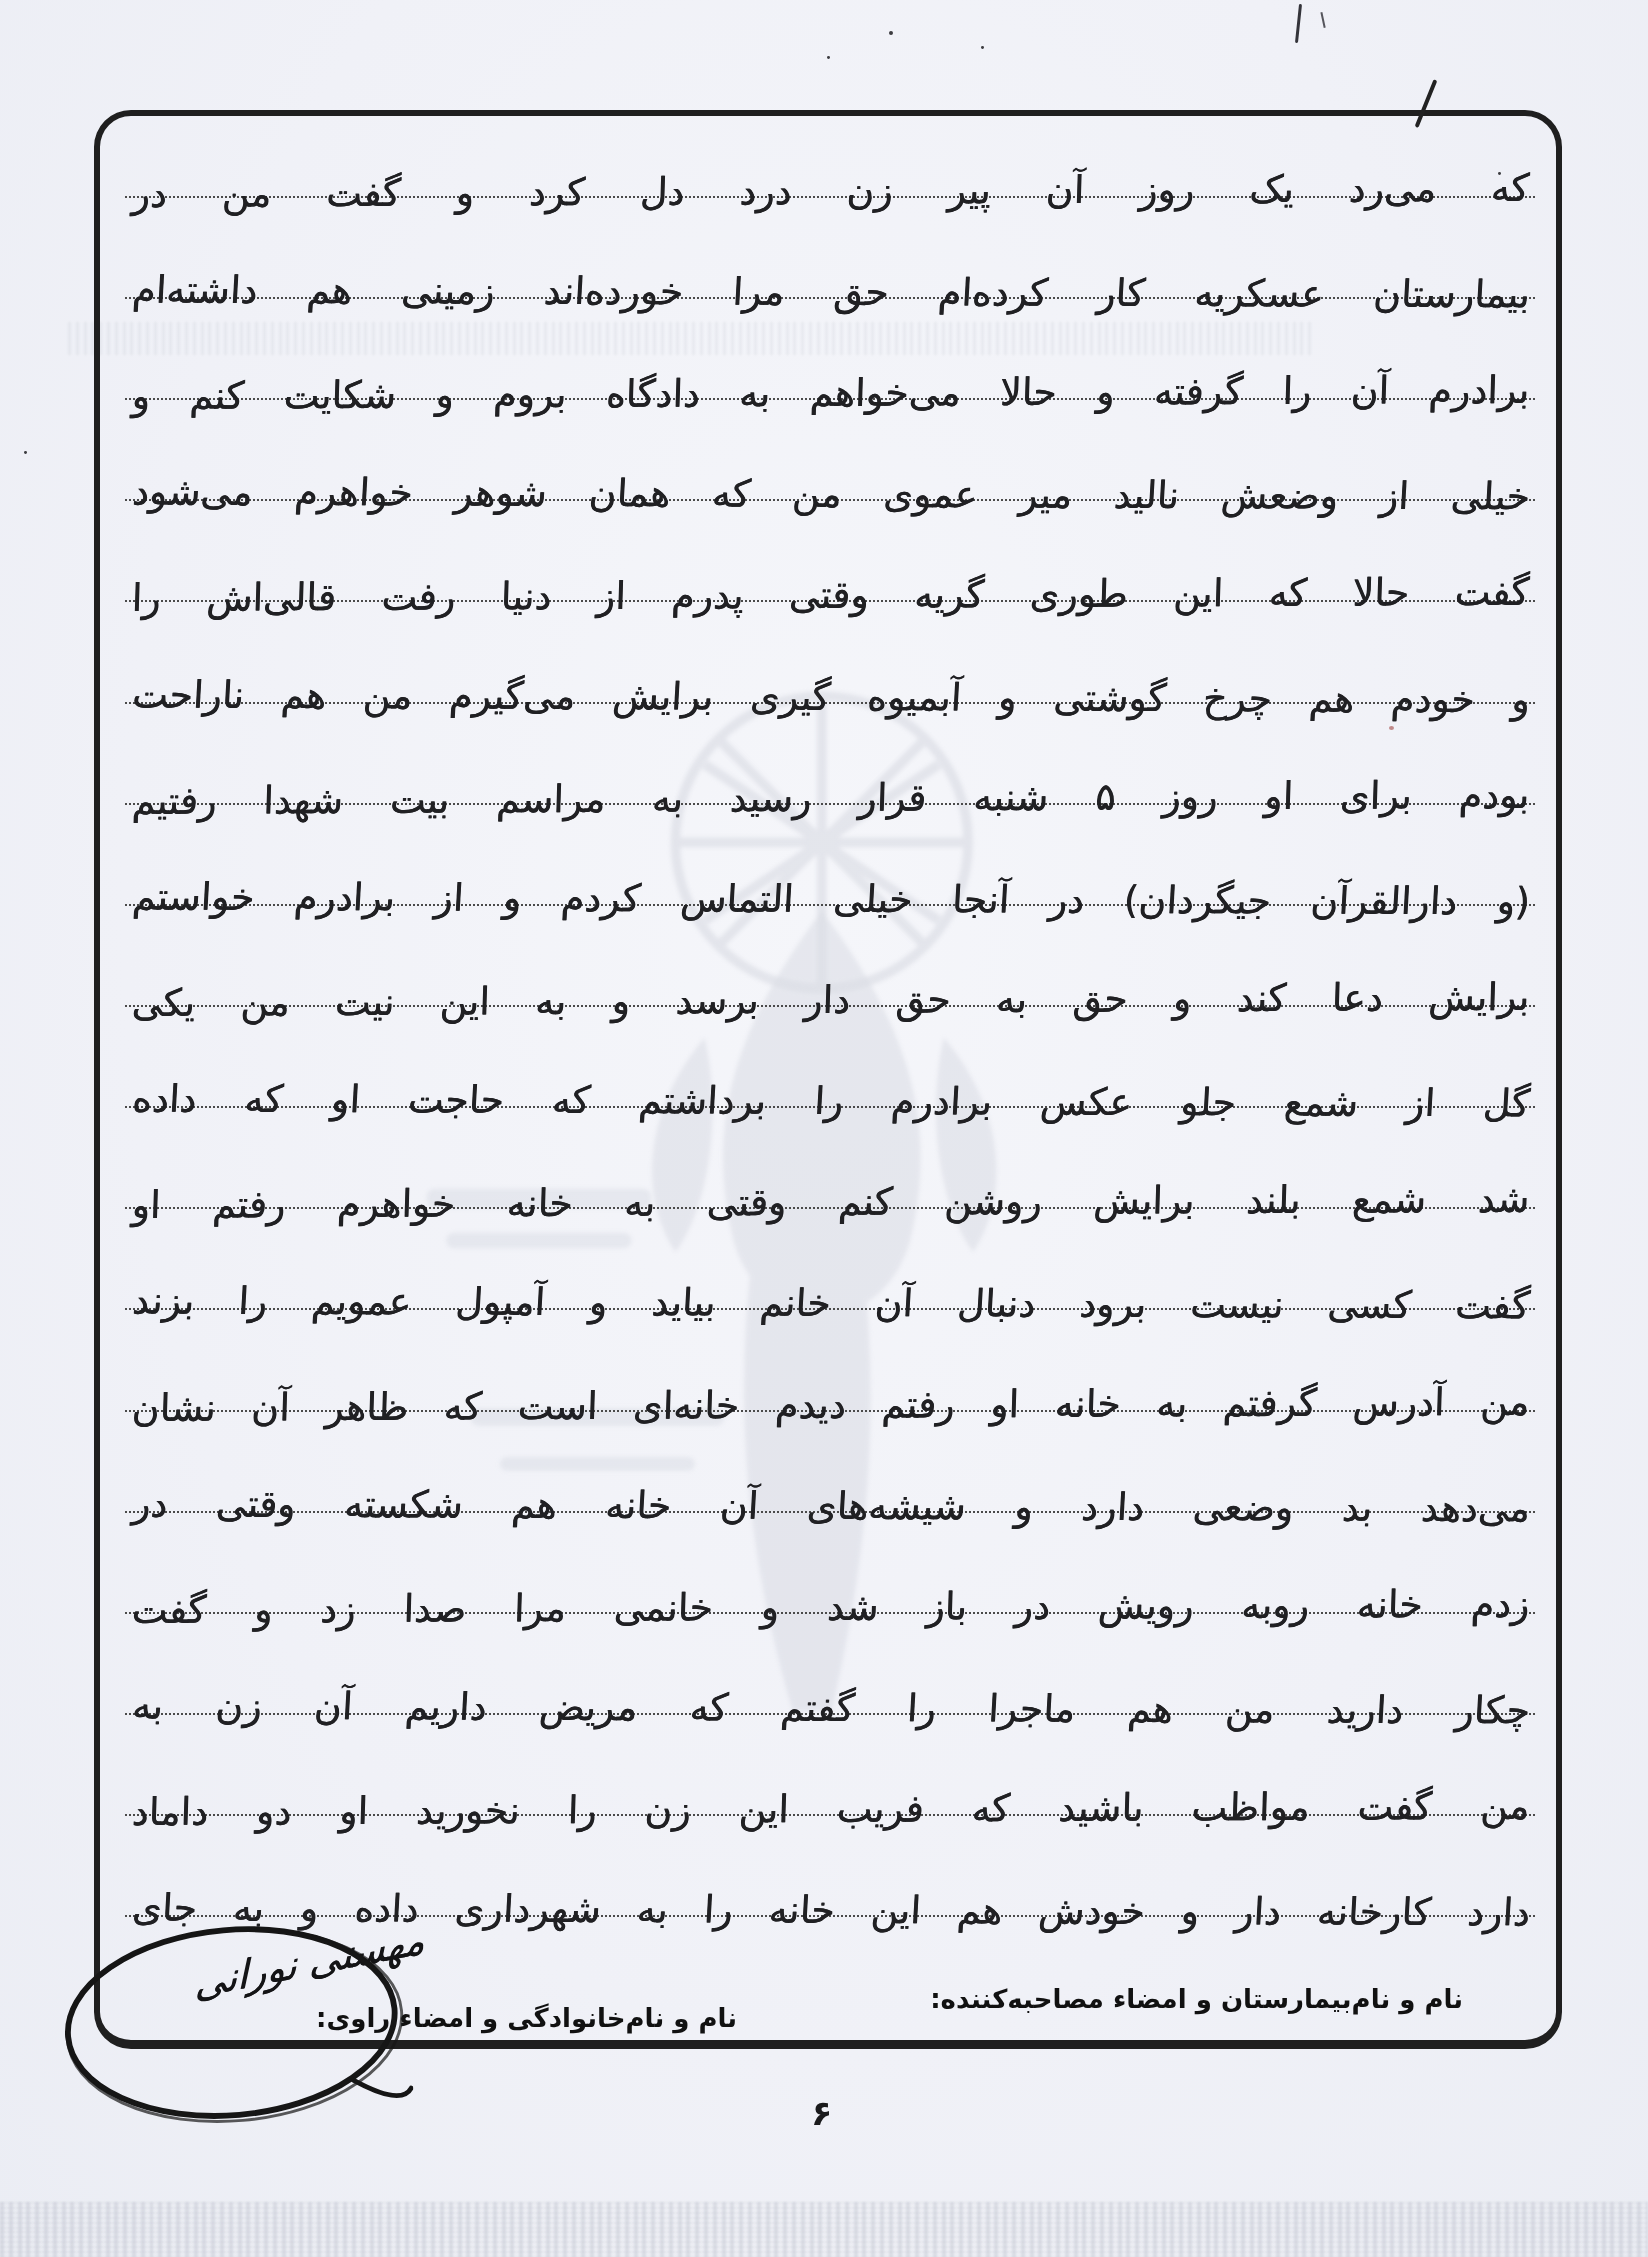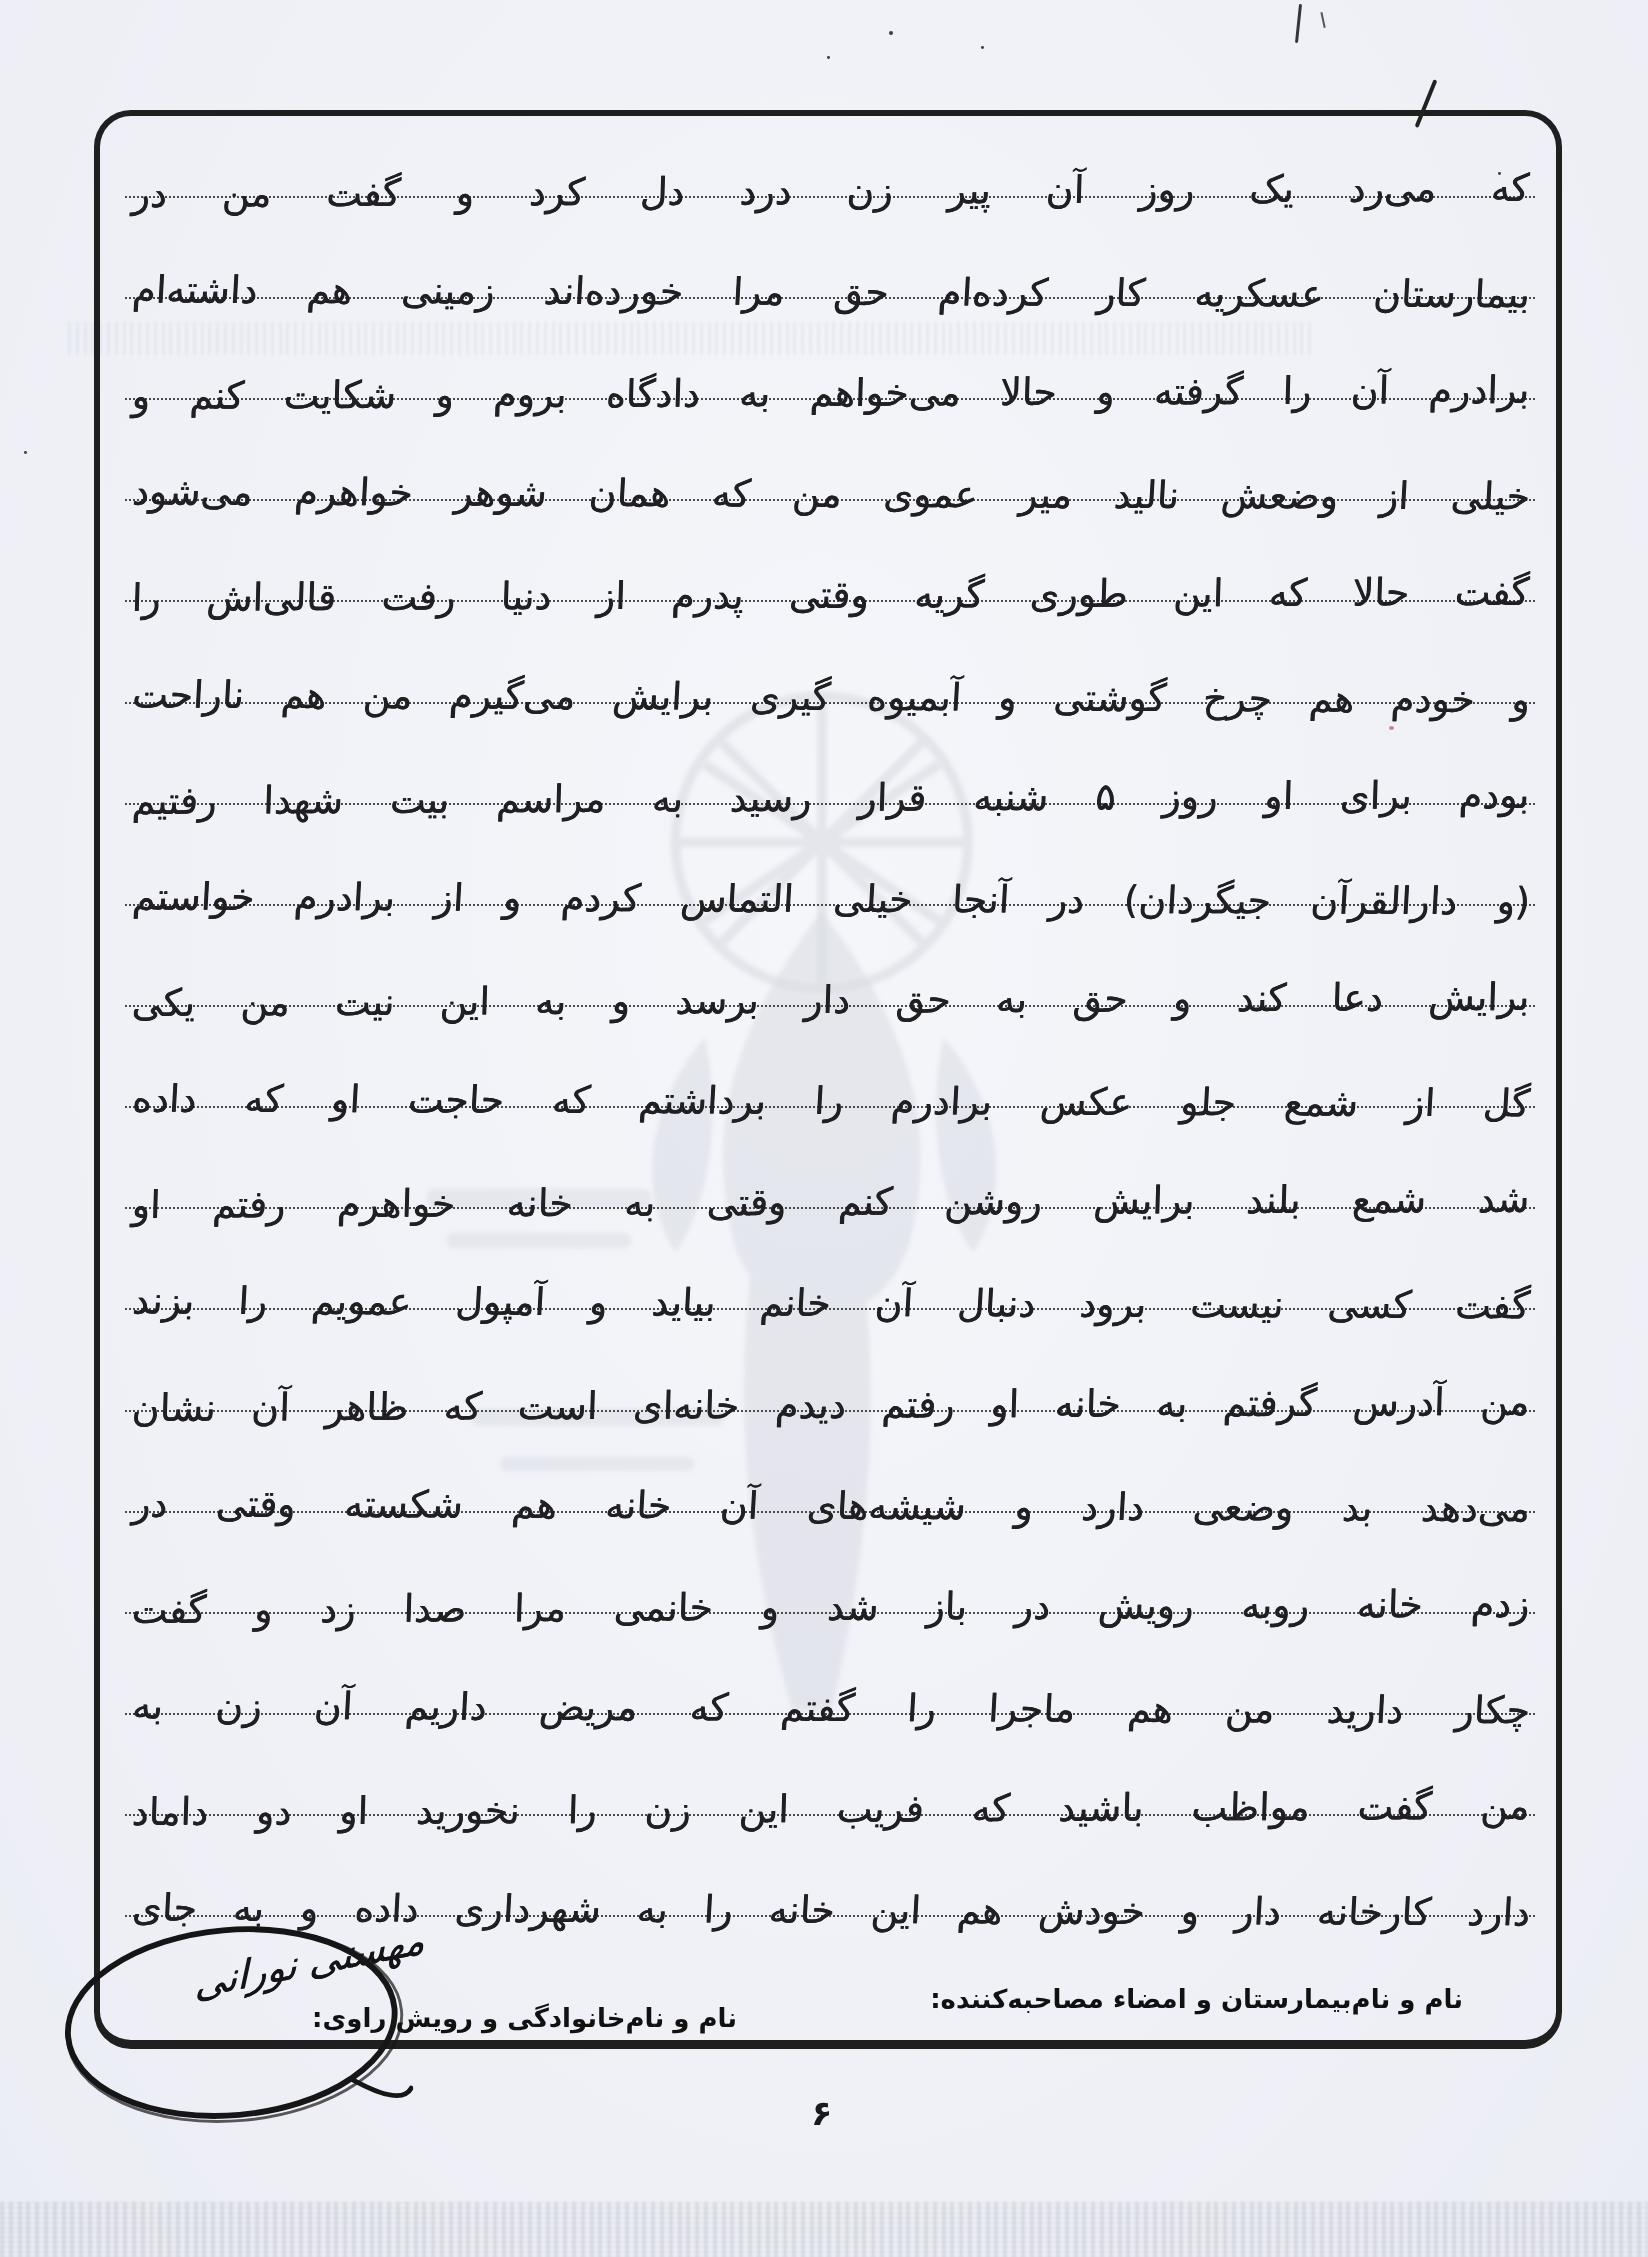--- a/index.html
+++ b/index.html
@@ -209,21 +209,21 @@
         <div class="line-row" style="top: 1622px;">
     <span class="hw">من گفت مواظب باشید که فریب این زن را نخورید او دو داماد</span>
   </div>
         <div class="line-row" style="top: 1723px;">
     <span class="hw">دارد کارخانه دار و خودش هم این خانه را به شهرداری داده و به جای</span>
   </div>
       </div>
 
     <div class="label label-interviewer">نام و نام‌بیمارستان و امضاء مصاحبه‌کننده:</div>
 
-    <div class="label label-narrator">نام و نام‌خانوادگی و رویش راوی:</div>
+    <div class="label label-narrator">نام و نام‌خانوادگی و امضاء راوی:</div>
 
     <div class="signature">مهستی نورانی</div>
 
     <svg class="sig-oval" viewBox="0 0 360 215" aria-hidden="true">
       <ellipse cx="180" cy="105" rx="168" ry="95" fill="none" stroke="#161616" stroke-width="6"></ellipse>
       <ellipse cx="183" cy="108" rx="172" ry="98" fill="none" stroke="#161616" stroke-width="3" opacity=".7"></ellipse>
       <path d="M300 175 C330 195 350 200 358 188" fill="none" stroke="#161616" stroke-width="5" stroke-linecap="round"></path>
     </svg>
 
   </div>

